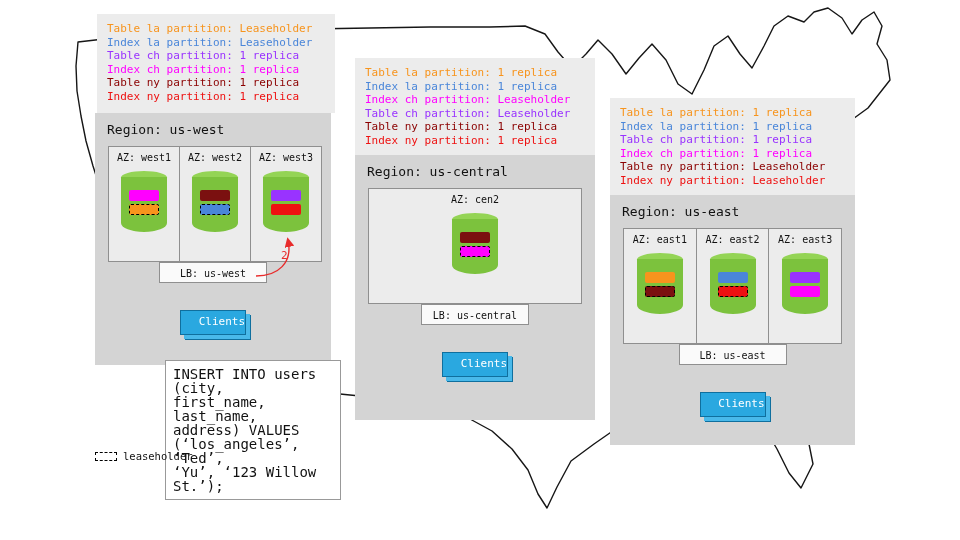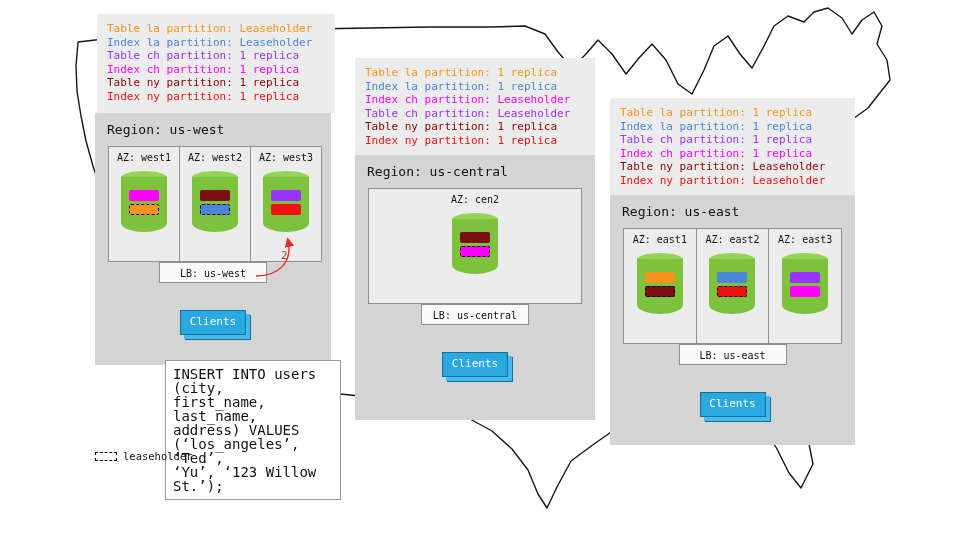--- a/index.html
+++ b/index.html
@@ -7,39 +7,39 @@
          font-family:"DejaVu Sans Mono", monospace;color:#111;}
   svg.map{position:absolute;left:0;top:0;z-index:0;}
   svg.overlay{position:absolute;left:0;top:0;z-index:6;pointer-events:none;}
 
   .legend{position:absolute;z-index:2;background:#ececec;padding:8px 10px;box-sizing:border-box;}
   .lg{font-size:11px;line-height:13.6px;white-space:nowrap;}
 
   .panel{position:absolute;z-index:2;background:#d4d4d4;}
   .region-title{position:absolute;left:12px;top:9px;font-size:13px;}
   .az-box{position:absolute;left:13px;top:33px;width:214px;height:116px;
-          background:#ececec;border:1px solid #8f8f8f;display:flex;box-sizing:border-box;justify-content:flex-end;}
+          background:#ececec;border:1px solid #8f8f8f;display:flex;box-sizing:border-box;}
   .az{flex:1;border-right:1px solid #8f8f8f;text-align:center;}
   .az:last-child{border-right:none;}
   .az-label{margin-top:5px;font-size:10px;}
 
   .cyl{position:relative;width:46px;height:62px;margin:8px auto 0;}
   .cyl-top{position:absolute;top:0;left:0;width:46px;height:13px;border-radius:50%;background:#94d455;}
   .cyl-body{position:absolute;top:6px;left:0;width:46px;height:55px;background:#7cc23d;
             border-radius:0 0 23px 23px / 0 0 9px 9px;}
   .bar{position:absolute;left:8px;width:30px;height:11px;border-radius:2px;
        border:1.5px dashed transparent;box-sizing:border-box;z-index:2;}
   .bar.b1{top:19px;}
   .bar.b2{top:33px;}
   .bar[data-leaseholder="true"]{border-color:#000;}
 
   .lb{position:absolute;left:50%;transform:translateX(-50%);top:149px;width:108px;height:21px;
       background:#fafafa;border:1px solid #8f8f8f;font-size:10px;line-height:21px;text-align:center;box-sizing:border-box;}
   .clients{position:absolute;left:50%;transform:translateX(-50%);top:197px;width:64px;height:23px;
-      background:#2aa8e0;border:1px solid #0f6f9e;color:#fff;font-size:11px;line-height:22px;text-align:center;
+      background:#2aa8e0;border:1px solid #0f6f9e;color:#fff;font-size:11px;line-height:22px;text-align:right;
       box-shadow:4px 4px 0 #49b9ea,5px 5px 0 #0f6f9e;cursor:pointer;}
 
   .sqlbox{position:absolute;left:165px;top:360px;width:176px;z-index:3;background:#fff;
       border:1px solid #999;padding:6px 7px;font-size:14px;line-height:14px;white-space:pre-line;box-sizing:border-box;}
   .lh-legend{position:absolute;left:95px;top:450px;z-index:3;display:flex;align-items:center;gap:6px;}
   .lh-swatch{width:22px;height:9px;border:1.5px dashed #000;background:#fff;box-sizing:border-box;}
   .lh-label{font-size:10.5px;}
 </style>
 </head>
 <body>

